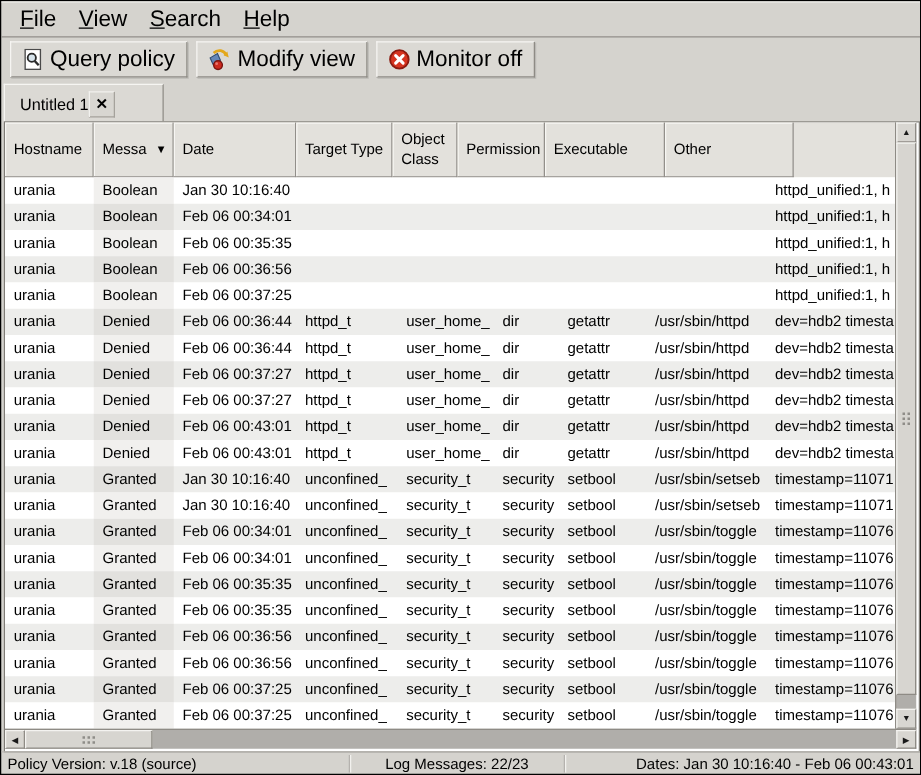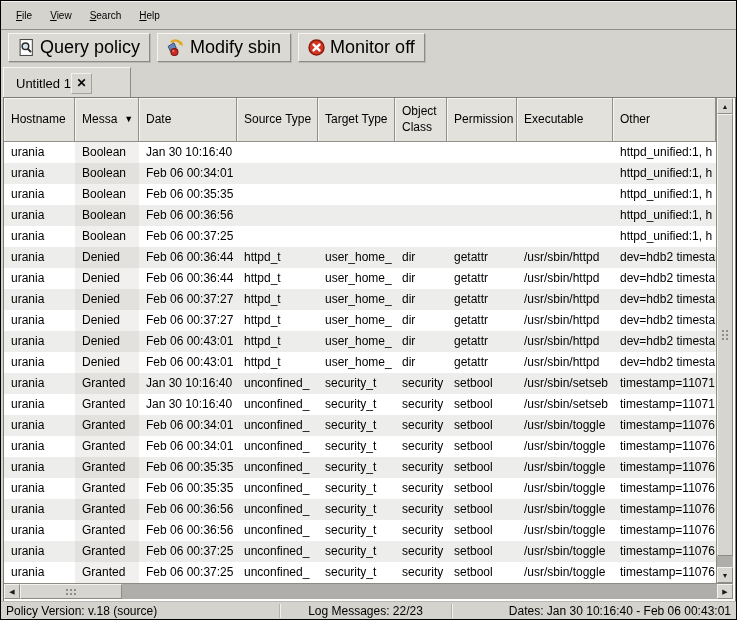--- a/index.html
+++ b/index.html
@@ -2,21 +2,21 @@
 <html><head>
 <meta charset="utf-8">
 <style>
   html,body{margin:0;padding:0;background:#9a9892;}
   .screen{width:737px;height:620px;position:relative;font-family:"Liberation Sans",sans-serif;color:#000;}
   .window{position:absolute;inset:0;border:1px solid #000;background:#d5d3ce;overflow:hidden;}
 
   
   .menubar{position:absolute;left:0;top:0;right:0;height:28px;display:flex;align-items:center;
     padding-left:6px;border-bottom:1px solid #928f8a;box-shadow:inset 0 1px 0 #f4f3f0;}
-  .menuitem{padding:4px 9px;font-size:10px;cursor:default;}
+  .menuitem{padding:4px 9px;font-size:18px;cursor:default;}
   .mn{text-decoration:underline;}
 
   
   .toolbar{position:absolute;left:0;top:29px;right:0;height:35px;display:flex;align-items:center;
     padding-left:7px;gap:7px;}
   .tbtn{height:29px;display:inline-flex;align-items:center;gap:5px;padding:0 9px;
     background:#dbd9d4;border:1px solid #8e8b85;border-top-color:#f6f5f2;border-left-color:#f6f5f2;
     box-shadow:1px 1px 0 rgba(0,0,0,.12);font-size:18px;cursor:default;}
   .tbtn svg{display:block;}
 
@@ -106,21 +106,21 @@
     <button class="tbtn">
       <span>
         <svg width="18" height="18" viewBox="0 0 16 16">
           <path d="M3.5 3 C6.5 0.2 11 1 12.3 4.6" stroke="#e3a81c" stroke-width="2" fill="none"></path>
           <polygon points="10.6,4.6 14.2,6.2 13.2,1.9" fill="#e3a81c"></polygon>
           <polygon points="1,6.5 6.2,3.4 8.3,8.2 3.1,11.2" fill="#6586b7" stroke="#2e4a70" stroke-width="0.8"></polygon>
           <circle cx="6.6" cy="11.6" r="3.1" fill="#cc2a1f" stroke="#7a1510"></circle>
           <circle cx="5.6" cy="10.6" r="1" fill="#e8766d"></circle>
         </svg>
       </span>
-      <span>Modify sbin</span>
+      <span>Modify view</span>
     </button>
     <button class="tbtn">
       <span>
         <svg width="17" height="17" viewBox="0 0 16 16">
           <circle cx="8" cy="8" r="7" fill="#d63420" stroke="#8a1a0f" stroke-width="1.4"></circle>
           <path d="M5.2 5.2 L10.8 10.8 M10.8 5.2 L5.2 10.8" stroke="#ffffff" stroke-width="2.3" stroke-linecap="round"></path>
         </svg>
       </span>
       <span>Monitor off</span>
     </button>
@@ -140,23 +140,20 @@
       <div class="th c0">
             <span>Hostname</span>
           </div>
       <div class="th c1">
             <span>Messa</span>
             <span class="sortarrow">▼</span>
           </div>
       <div class="th c2">
             <span>Date</span>
           </div>
-      <div class="th c3">
-            <span>Source Type</span>
-          </div>
       <div class="th c4">
             <span>Target Type</span>
           </div>
       <div class="th c5">
             <span>Object Class</span>
           </div>
       <div class="th c6">
             <span>Permission</span>
           </div>
       <div class="th c7">

